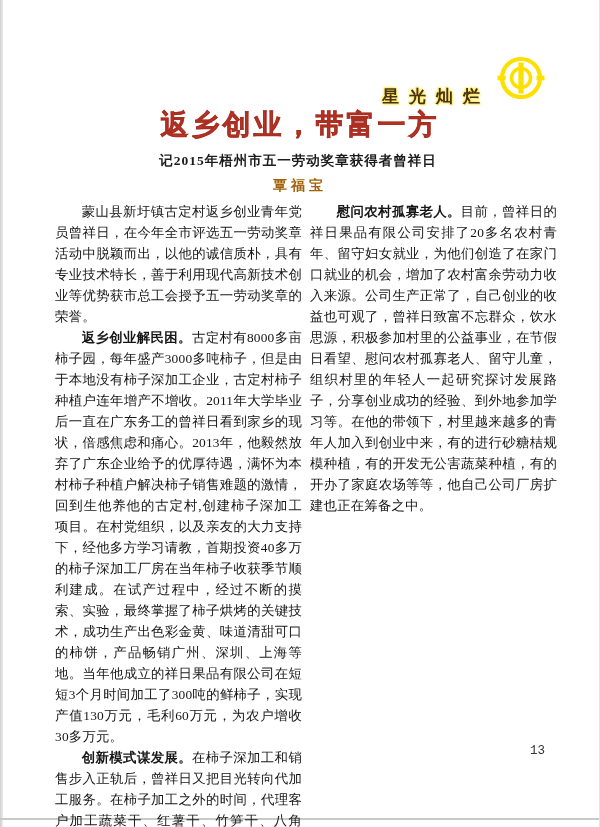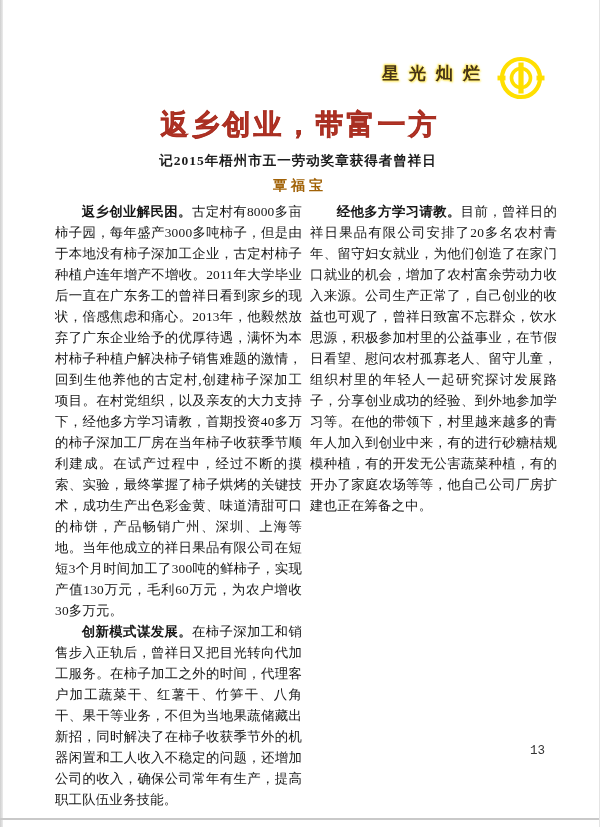--- a/index.html
+++ b/index.html
@@ -7,21 +7,21 @@
     width:600px;height:827px;position:relative;background:#ffffff;
     font-family:"Liberation Serif","DejaVu Serif",serif;
     overflow:hidden;
   }
   
   .edge-left{position:absolute;left:0;top:0;width:3px;height:827px;background:linear-gradient(to right,#cfcfcf,#ececec);}
   .edge-bottom{position:absolute;left:0;top:818px;width:600px;height:2px;background:#c9c9c9;}
   .edge-right{position:absolute;right:0;top:0;width:1px;height:827px;background:#e4e4e4;}
 
   .masthead{
-    position:absolute;top:62px;right:110px;height:46px;display:flex;align-items:flex-start;
+    position:absolute;top:62px;right:110px;height:46px;display:flex;align-items:flex-end;
     font-family:"Liberation Sans","DejaVu Sans",sans-serif;
   }
   .masthead-text{
     font-size:17px;font-weight:bold;letter-spacing:10px;color:#463317;
     text-shadow:0 0 1px #ffe95e,0 0 3px #ffe95e,1px 1px 2px #ffe95e,-1px -1px 2px #ffe95e;
     white-space:nowrap;
   }
   .logo{position:absolute;top:54px;right:55px;width:48px;height:48px;}
 
   .title{
@@ -74,22 +74,23 @@
     <rect x="39.5" y="21.6" width="8" height="4.8" fill="#ffdf00" stroke="none"></rect>
   </g>
 </svg>
 
 <div class="title">返乡创业，带富一方</div>
 <div class="subtitle">记2015年梧州市五一劳动奖章获得者曾祥日</div>
 <div class="author">覃福宝</div>
 
 <div class="columns">
   <div class="col">
+    <p><b></b><span>蒙山县新圩镇古定村返乡创业青年党员曾祥日，在今年全市评选五一劳动奖章活动中脱颖而出，以他的诚信质朴，具有专业技术特长，善于利用现代高新技术创业等优势获市总工会授予五一劳动奖章的荣誉。</span></p>
     <p><b>返乡创业解民困。</b><span>古定村有8000多亩柿子园，每年盛产3000多吨柿子，但是由于本地没有柿子深加工企业，古定村柿子种植户连年增产不增收。2011年大学毕业后一直在广东务工的曾祥日看到家乡的现状，倍感焦虑和痛心。2013年，他毅然放弃了广东企业给予的优厚待遇，满怀为本村柿子种植户解决柿子销售难题的激情，回到生他养他的古定村,创建柿子深加工项目。在村党组织，以及亲友的大力支持下，经他多方学习请教，首期投资40多万的柿子深加工厂房在当年柿子收获季节顺利建成。在试产过程中，经过不断的摸索、实验，最终掌握了柿子烘烤的关键技术，成功生产出色彩金黄、味道清甜可口的柿饼，产品畅销广州、深圳、上海等地。当年他成立的祥日果品有限公司在短短3个月时间加工了300吨的鲜柿子，实现产值130万元，毛利60万元，为农户增收30多万元。</span></p>
     <p><b>创新模式谋发展。</b><span>在柿子深加工和销售步入正轨后，曾祥日又把目光转向代加工服务。在柿子加工之外的时间，代理客户加工蔬菜干、红薯干、竹笋干、八角干、果干等业务，不但为当地果蔬储藏出新招，同时解决了在柿子收获季节外的机器闲置和工人收入不稳定的问题，还增加公司的收入，确保公司常年有生产，提高职工队伍业务技能。</span></p>
   </div>
   <div class="col">
-    <p><b>经他多方学习请教。</b><span>目前，曾祥日的祥日果品有限公司安排了20多名农村青年、留守妇女就业，为他们创造了在家门口就业的机会，增加了农村富余劳动力收入来源。公司生产正常了，自己创业的收益也可观了，曾祥日致富不忘群众，饮水思源，积极参加村里的公益事业，在节假日看望、慰问农村孤寡老人、留守儿童，组织村里的年轻人一起研究探讨发展路子，分享创业成功的经验、到外地参加学习等。在他的带领下，村里越来越多的青年人加入到创业中来，有的进行砂糖桔规模种植，有的开发无公害蔬菜种植，有的开办了家庭农场等等，他自己公司厂房扩建也正在筹备之中。</span></p>
+    <p><b>慰问农村孤寡老人。</b><span>目前，曾祥日的祥日果品有限公司安排了20多名农村青年、留守妇女就业，为他们创造了在家门口就业的机会，增加了农村富余劳动力收入来源。公司生产正常了，自己创业的收益也可观了，曾祥日致富不忘群众，饮水思源，积极参加村里的公益事业，在节假日看望、慰问农村孤寡老人、留守儿童，组织村里的年轻人一起研究探讨发展路子，分享创业成功的经验、到外地参加学习等。在他的带领下，村里越来越多的青年人加入到创业中来，有的进行砂糖桔规模种植，有的开发无公害蔬菜种植，有的开办了家庭农场等等，他自己公司厂房扩建也正在筹备之中。</span></p>
 
   </div>
 </div>
 
 <div class="page-number">13</div>
 
 </body></html>

